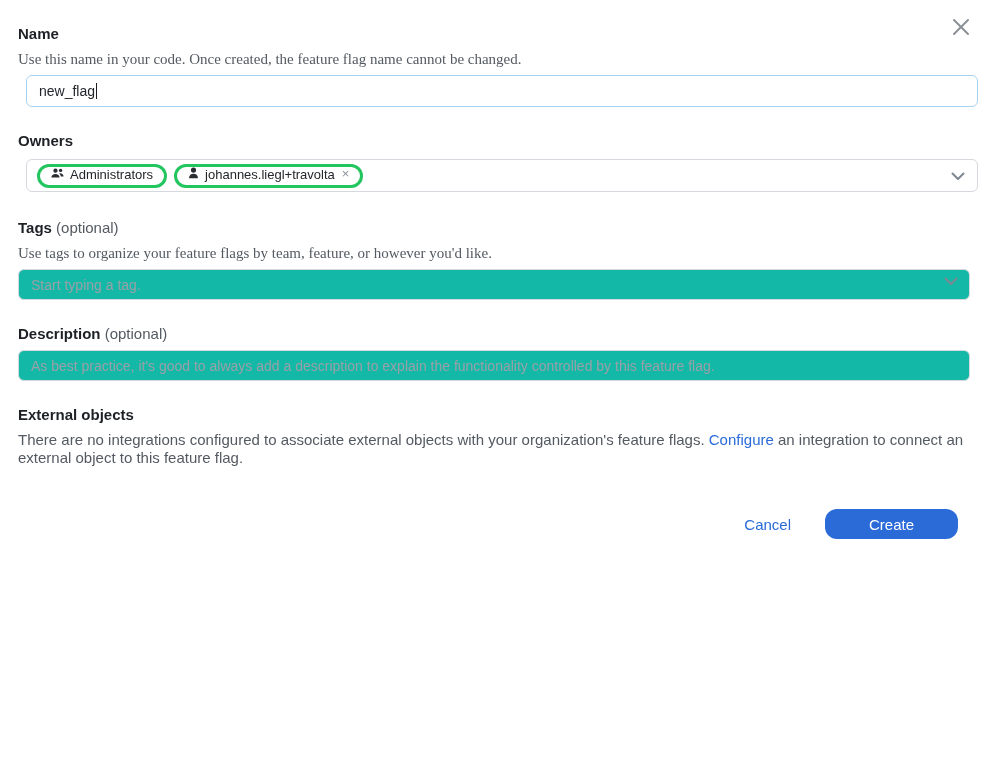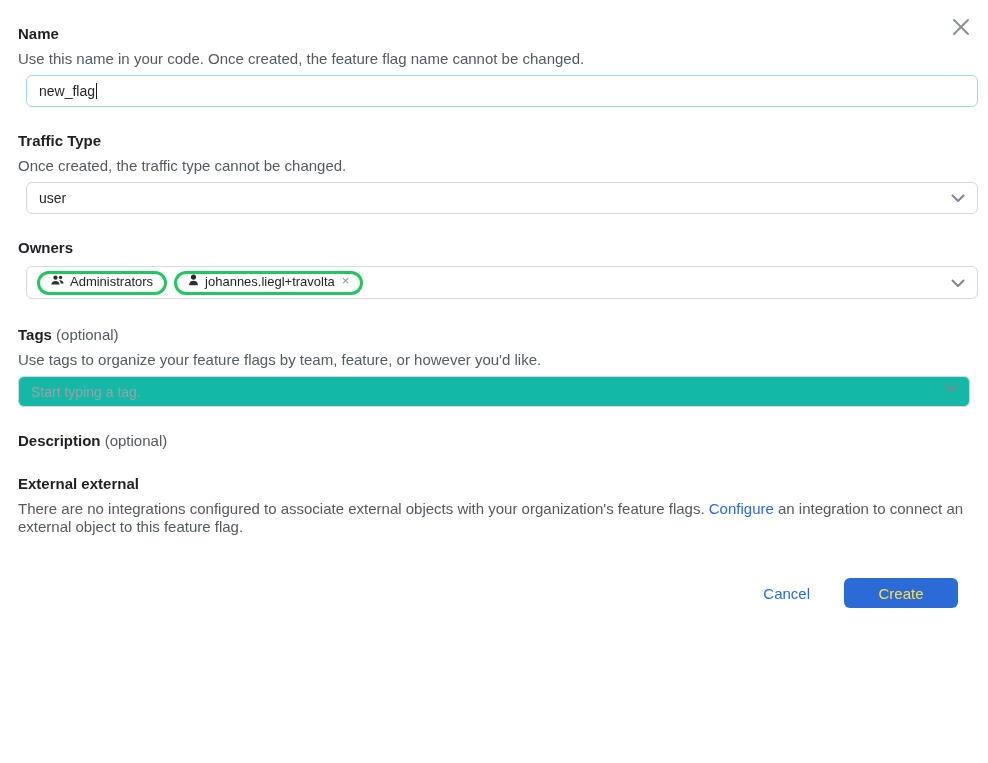--- a/index.html
+++ b/index.html
@@ -27,21 +27,21 @@
     color: #17191d; letter-spacing: -0.2px;
     line-height: 28px;
   }
 
   .field { margin-top: 25px; }
   .field-label {
     font-size: 15px; font-weight: 700; color: #1d2025; line-height: 18px;
   }
   .optional { font-weight: 400; color: #545a62; }
   .field-desc {
-    margin-top: 7px; font-size: 15px; color: #545a62; line-height: 18px;
+    margin-top: 7px; font-size: 15px; color: #545a62; line-height: 18px; font-family: Liberation Serif, serif;
   }
 
   .text-input, .select, .chips-box {
     margin-top: 7px;
     width: 952px; height: 32px;
     border: 1px solid #d5d8dd; border-radius: 6px;
     background: #fff;
     display: flex; align-items: center;
     padding: 0 12px;
     font-size: 14px; color: #23262b;
@@ -92,23 +92,23 @@
   .footer {
     margin-top: 42px;
     display: flex; align-items: center; justify-content: flex-end;
     gap: 34px; padding-right: 12px;
   }
   .cancel-link {
     color: #2a6bd8; font-size: 15px; background: none; border: none;
     cursor: pointer; font-family: "Liberation Sans", sans-serif; padding: 0;
   }
   .create-btn {
-    width: 114px; height: 30px;
-    background: #2a6bd8; color: #fde047;
-    border: none; border-radius: 6px;
+    width: 133px; height: 30px;
+    background: #2a6bd8; color: #ffffff;
+    border: none; border-radius: 12px;
     font-size: 15px; cursor: pointer;
     font-family: "Liberation Sans", sans-serif;
     display: flex; align-items: center; justify-content: center;
   }
 </style>
 </head>
 <body>
 
 <button class="close-btn" aria-label="Close">
   <span>
@@ -124,32 +124,20 @@
 
   <div class="field">
     <div class="field-label">Name</div>
     <div class="field-desc">Use this name in your code. Once created, the feature flag name cannot be changed.</div>
     <div class="text-input focused">
       <span>new_flag</span>
         <span class="caret"></span>
     </div>
   </div>
 
-  <div class="field">
-    <div class="field-label">Traffic Type</div>
-    <div class="field-desc">Once created, the traffic type cannot be changed.</div>
-    <div class="select">
-      <span>user</span>
-      <span class="chevron">
-        <svg width="14" height="9" viewBox="0 0 14 9">
-          <polyline points="1.5,1.5 7,7 12.5,1.5" fill="none" stroke="#7e8792" stroke-width="2" stroke-linecap="round" stroke-linejoin="round"></polyline>
-        </svg>
-      </span>
-    </div>
-  </div>
 
   <div class="field">
     <div class="field-label">Owners</div>
     <div class="chips-box">
       <span class="chip">
         <span>
           <svg width="13" height="12" viewBox="0 0 16 14" fill="#2a2e33">
             <circle cx="5.5" cy="4.2" r="2.6"></circle>
             <path d="M0.5 12.5c0-2.8 2.2-4.4 5-4.4s5 1.6 5 4.4z"></path>
             <circle cx="11.8" cy="3.8" r="2.1"></circle>
@@ -190,24 +178,25 @@
         </svg>
       </span>
     </div>
   </div>
 
   <div class="field">
     <div class="field-label">
       <span>Description</span>
       <span class="optional">(optional)</span>
     </div>
-  </div>
-
-  <div class="field">
-    <div class="field-label">External external</div>
+    <input class="real-input" type="text" placeholder="As best practice, it's good to always add a description to explain the functionality controlled by this feature flag." style="">
+  </div>
+
+  <div class="field">
+    <div class="field-label">External objects</div>
     <p class="external-text" style="margin:7px 0 0 0;">
       <span>There are no integrations configured to associate external objects with your organization's feature flags. </span><a class="link">Configure</a><span> an integration to connect an external object to this feature flag.</span>
     </p>
   </div>
 
   <div class="footer">
     <button class="cancel-link">Cancel</button>
     <button class="create-btn">Create</button>
   </div>
 

